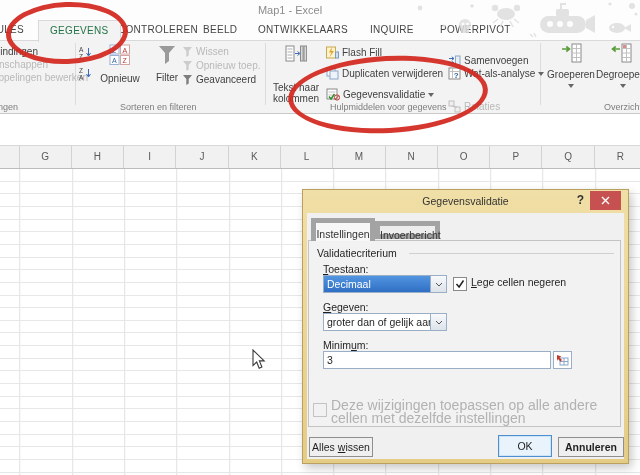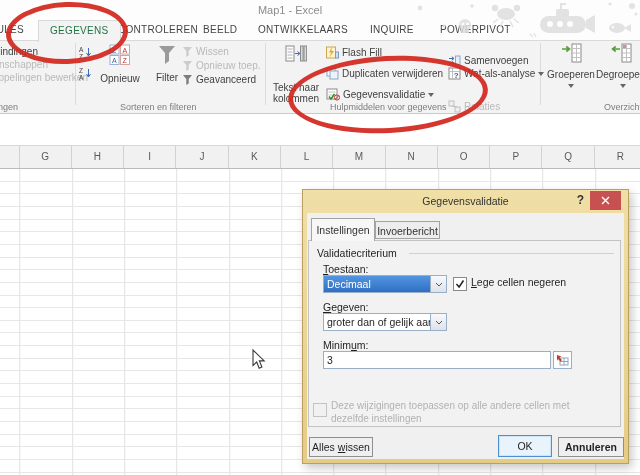--- a/index.html
+++ b/index.html
@@ -53,21 +53,21 @@
     background:linear-gradient(#f0dfa6,#e5cc85);border:1px solid #baa05f;
     box-shadow:3px 4px 9px rgba(0,0,0,.22);font-size:10.5px;}
   .dlg-title-text{position:absolute;left:0;right:0;top:5px;text-align:center;
     font-size:10.5px;color:#333;}
   .dlg-help{position:absolute;right:44px;top:3px;font-weight:bold;font-size:12px;color:#333;
     cursor:default;}
   .dlg-close{position:absolute;right:7px;top:1px;width:31px;height:19px;background:#c75050;
     display:flex;align-items:center;justify-content:center;}
   .dlg-body{position:absolute;left:4px;top:23px;right:4px;bottom:4px;background:#f0f0f0;}
   .dtab{position:absolute;top:8px;height:18px;line-height:18px;background:#ededed;
-    border:1px solid #a3a3a3;text-align:center;font-size:10.5px;color:#333;box-sizing:border-box;}
+    border:5px solid #a3a3a3;text-align:center;font-size:10.5px;color:#333;box-sizing:border-box;}
   .dtab.active{top:5px;height:23px;line-height:22px;background:#f7f7f7;border-bottom:none;z-index:3;}
   .tabpage{position:absolute;left:1px;top:27px;width:313px;height:187px;
     border:1px solid #c3c3c3;box-sizing:border-box;background:#f2f2f2;}
   .dlbl{position:absolute;font-size:10.5px;color:#1f1f1f;white-space:nowrap;}
   .ak{text-decoration:underline;}
   .groupline{position:absolute;height:1px;background:#d0d0d0;}
   .combo{position:absolute;height:18px;border:1px solid #9aafc6;background:#fff;
     display:flex;box-sizing:border-box;}
   .combo-sel{flex:1;font-size:10.5px;line-height:16px;padding:0 3px;color:#1f1f1f;
     white-space:nowrap;overflow:hidden;}
@@ -78,21 +78,21 @@
   .checkbox{position:absolute;width:12px;height:12px;border:1px solid #8a8a8a;
     background:#fff;display:flex;align-items:center;justify-content:center;box-sizing:content-box;}
   .checkbox.off{border-color:#c3c3c3;background:#f1f1f1;}
   .txt{position:absolute;border:1px solid #9aafc6;background:#fff;font-size:10.5px;
     line-height:16px;padding:0 3px;color:#1f1f1f;box-sizing:border-box;}
   .rangebtn{position:absolute;width:19px;height:18px;border:1px solid #9aafc6;
     background:#fff;display:flex;align-items:center;justify-content:center;box-sizing:border-box;}
   .wbtn{position:absolute;height:20px;border:1px solid #8f8f8f;background:#efefef;
     line-height:18px;text-align:center;font-size:10.5px;color:#1f1f1f;box-sizing:border-box;}
   .wbtn.default{border:1px solid #4d90d0;background:#e9f3fc;box-shadow:inset 0 0 0 1px #cfe4f7;}
-  .dimtext{position:absolute;font-size:10px;line-height:13px;color:#b2b2b2;}
+  .dimtext{position:absolute;font-size:14px;line-height:13px;color:#b2b2b2;}
 
   
   .ellipse{position:absolute;border:5px solid #d2281e;border-radius:50%;opacity:.93;
     z-index:8;pointer-events:none;}
   .e1{left:6px;top:2px;width:112px;height:52px;transform:rotate(-2deg);}
   .e2{left:288px;top:56px;width:190px;height:67px;transform:rotate(-3deg);}
   .cursor{position:absolute;left:252px;top:349px;z-index:9;pointer-events:none;}
 </style>
 </head>
 <body>

